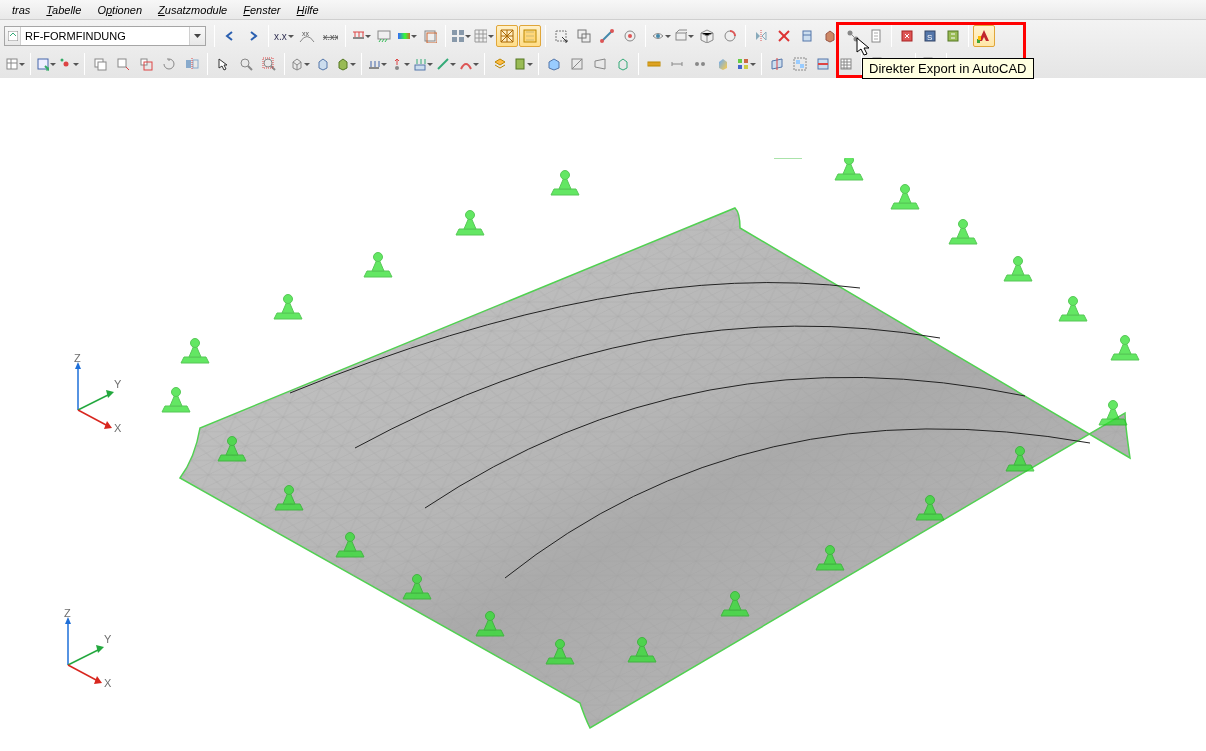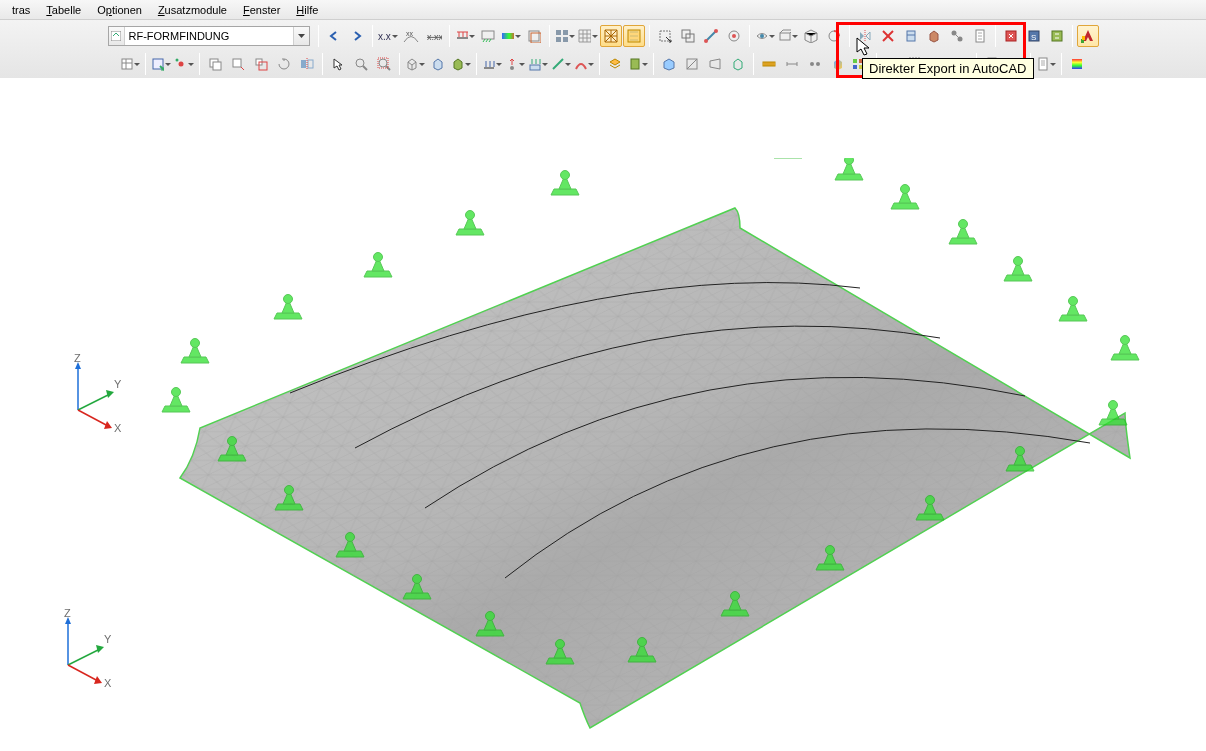--- a/index.html
+++ b/index.html
@@ -18,35 +18,35 @@
     border-bottom: 1px solid #cfcfcf;
     height: 20px;
     display: flex;
     align-items: center;
     padding-left: 4px;
   }
   .menubar .menu-item {
     padding: 2px 8px;
     cursor: default;
     color: #000;
+    font-style: italic;
   }
   .menubar .menu-item u { text-decoration: underline; }
   
   .toolbar-area {
     background: linear-gradient(#f3f3f3, #e4e4e4);
     border-bottom: 1px solid #bcbcbc;
     padding: 2px 2px 4px 2px;
   }
   .toolbar-row {
     display: flex;
     align-items: center;
     gap: 1px;
     height: 28px;
     padding: 2px 2px;
-    justify-content: center;
   }
   .dropdown {
     display: flex;
     align-items: center;
     background: #fff;
     border: 1px solid #a6a6a6;
     height: 20px;
     margin-right: 4px;
   }
   .dropdown .dd-btn {

